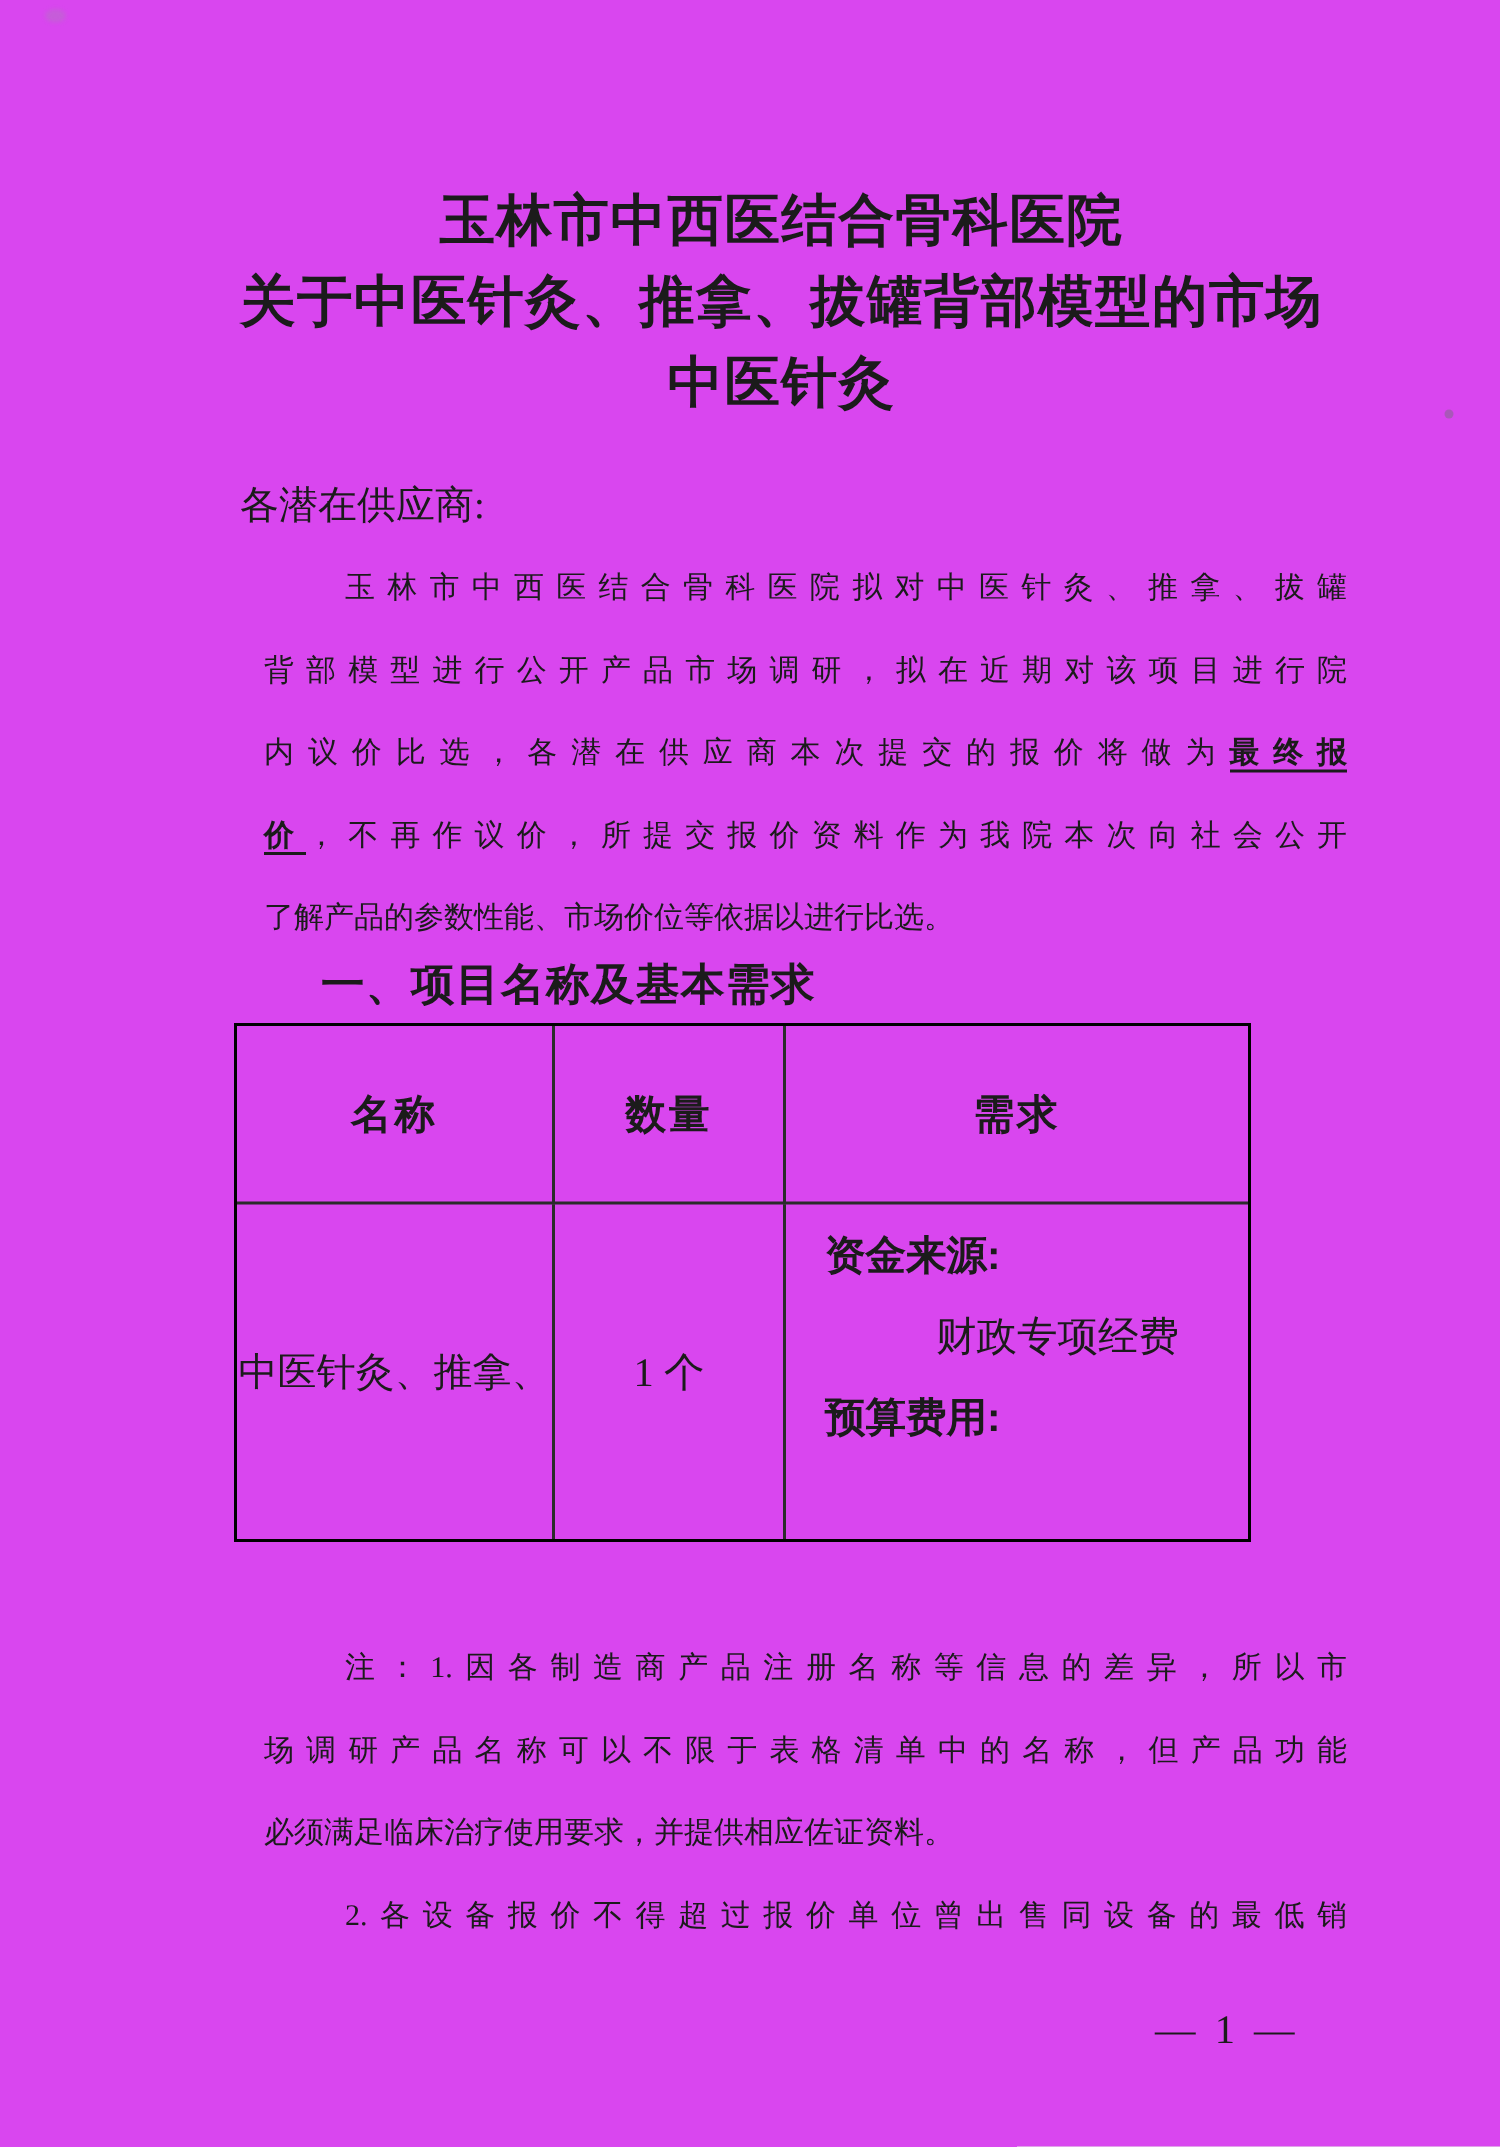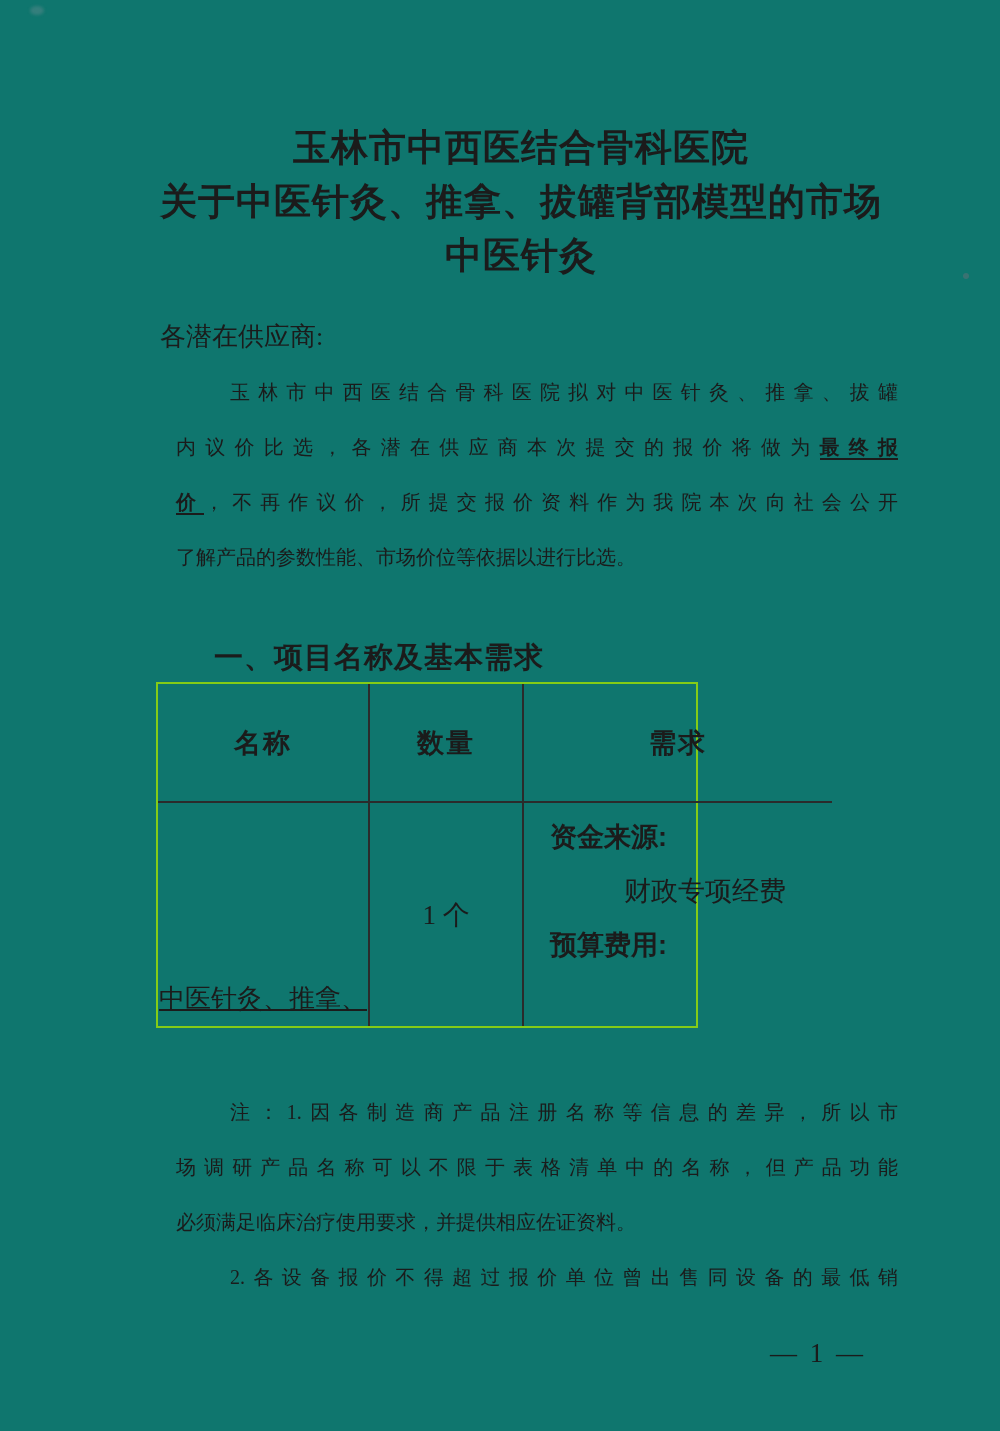--- a/index.html
+++ b/index.html
@@ -2,21 +2,21 @@
 <html lang="zh"><head>
 <meta charset="utf-8">
 <style>
   * { margin: 0; padding: 0; box-sizing: border-box; }
   html, body { background: #e8e8e8; }
   .page {
     position: relative;
     width: 1000px;
     height: 1431px;
     margin: 0 auto;
-    background: #0f766e;
+    background: #d946ef;
     color: #1b1b1b;
     font-family: "Liberation Serif", "DejaVu Serif", serif;
     overflow: hidden;
   }
 
   
   .title-block {
     position: absolute;
     top: 121px; left: 160px; width: 722px;
     text-align: center;
@@ -65,40 +65,39 @@
     font-weight: 700;
     font-size: 29px;
     line-height: 46px;
     letter-spacing: 1px;
   }
 
   
   .doc-table {
     position: absolute;
     top: 682px; left: 156px;
-    width: 542px; height: 346px;
-    border: 2px solid #84cc16;
+    width: 678px; height: 346px;
+    border: 2px solid #000000;
     display: grid;
     grid-template-columns: 212px 154px 308px;
     grid-template-rows: 119px 223px;
     font-size: 27px;
   }
   .cell { overflow: hidden; }
   .cell.rb { border-right: 2px solid #2b2b2b; }
   .cell.bb { border-bottom: 2px solid #2b2b2b; }
   .th {
     display: flex; align-items: center; justify-content: center;
     font-weight: 700;
     letter-spacing: 2px;
   }
   .name-cell {
     display: flex; flex-direction: column;
-    align-items: center; justify-content: flex-end;
+    align-items: center; justify-content: center;
     font-size: 26px;
-    text-decoration: underline;
   }
   .name-cell div { line-height: 54px; white-space: nowrap; }
   .qty-cell { display: flex; align-items: center; justify-content: center; }
   .req-cell { padding: 7px 0 0 26px; }
   .req-cell div { line-height: 54px; white-space: nowrap; }
   .req-label {
     font-family: "Liberation Sans", "DejaVu Sans", sans-serif;
     font-weight: 700;
   }
   .req-value-1 { padding-left: 74px; }
@@ -142,20 +141,21 @@
   <div class="title-block">
     <div>玉林市中西医结合骨科医院</div>
     <div>关于中医针灸、推拿、拔罐背部模型的市场</div>
     <div>中医针灸</div>
   </div>
 
   <div class="salutation">各潜在供应商:</div>
 
   <div class="para" id="paragraph1">
     <div class="line fill indent">玉林市中西医结合骨科医院拟对中医针灸、推拿、拔罐</div>
+    <div class="line fill">背部模型进行公开产品市场调研，拟在近期对该项目进行院</div>
     <div class="line fill"><span>内议价比选，各潜在供应商本次提交的报价将做为</span><span class="em-underline">最终报</span></div>
     <div class="line fill"><span class="em-underline">价</span><span>，不再作议价，所提交报价资料作为我院本次向社会公开</span></div>
     <div class="line">了解产品的参数性能、市场价位等依据以进行比选。</div>
   </div>
 
   <div class="section-heading">一、项目名称及基本需求</div>
 
   <div class="doc-table">
     <div class="cell th rb bb">名称</div>
     <div class="cell th rb bb">数量</div>

